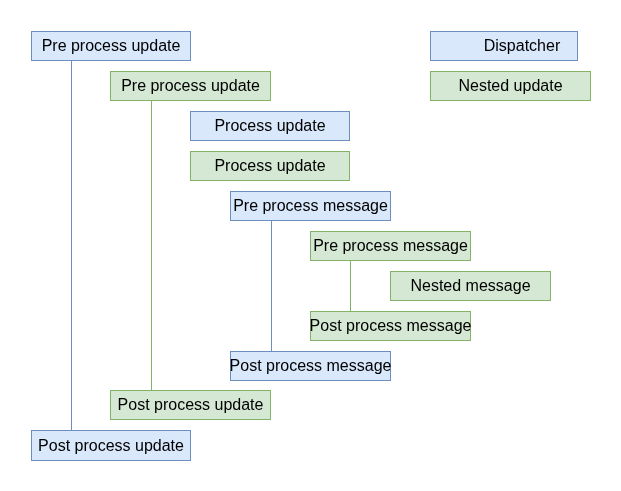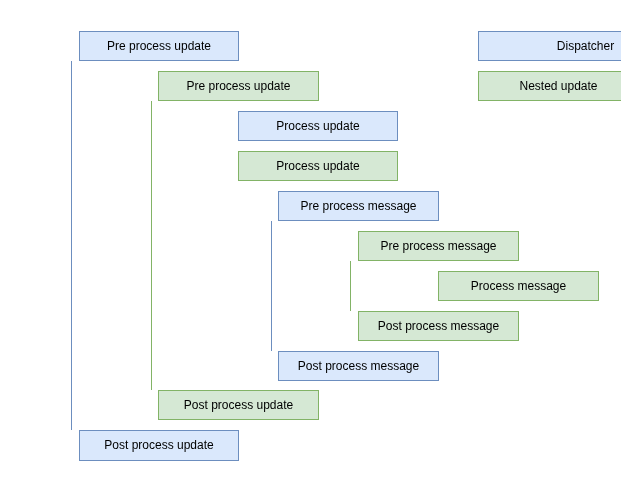--- a/index.html
+++ b/index.html
@@ -14,26 +14,25 @@
     background: #ffffff;
     overflow: hidden;
     font-family: "Liberation Sans", "DejaVu Sans", sans-serif;
   }
   .node {
     position: absolute;
     box-sizing: border-box;
     display: flex;
     align-items: center;
     justify-content: center;
-    font-size: 12px;
+    font-size: 16px;
     color: #000000;
     text-align: right;
     line-height: 1.2;
     white-space: nowrap;
-    margin-left: 48px;
   }
   .node.blue  { background: #dae8fc; border: 1px solid #6c8ebf; }
   .node.green { background: #d5e8d4; border: 1px solid #82b366; }
   .connector {
     position: absolute;
     width: 0;
     border-left-width: 1px;
     border-left-style: solid;
   }
   .connector.blue  { border-left-color: #6c8ebf; }
@@ -45,21 +44,21 @@
 <div class="canvas">
 
   <div class="connector blue" style="left: 71px; top: 61px; height: 369px;"></div>
   <div class="connector green" style="left: 151px; top: 101px; height: 289px;"></div>
   <div class="connector blue" style="left: 271px; top: 221px; height: 130px;"></div>
   <div class="connector green" style="left: 350px; top: 261px; height: 50px;"></div>
 
   <div class="node blue" style="left: 31px; top: 31px; width: 160px; height: 30px;">
     <span>Pre process update</span>
   </div>
-  <div class="node blue" style="left: 430px; top: 31px; width: 179px; height: 30px; padding-left: 36px;">
+  <div class="node blue" style="left: 430px; top: 31px; width: 148px; height: 30px; padding-left: 36px;">
     <span>Dispatcher</span>
   </div>
   <div class="node green" style="left: 110px; top: 71px; width: 161px; height: 30px;">
     <span>Pre process update</span>
   </div>
   <div class="node green" style="left: 430px; top: 71px; width: 161px; height: 30px;">
     <span>Nested update</span>
   </div>
   <div class="node blue" style="left: 190px; top: 111px; width: 160px; height: 30px;">
     <span>Process update</span>
@@ -67,21 +66,21 @@
   <div class="node green" style="left: 190px; top: 151px; width: 160px; height: 30px;">
     <span>Process update</span>
   </div>
   <div class="node blue" style="left: 230px; top: 191px; width: 161px; height: 30px;">
     <span>Pre process message</span>
   </div>
   <div class="node green" style="left: 310px; top: 231px; width: 161px; height: 30px;">
     <span>Pre process message</span>
   </div>
   <div class="node green" style="left: 390px; top: 271px; width: 161px; height: 30px;">
-    <span>Process message</span>
+    <span>Nested message</span>
   </div>
   <div class="node green" style="left: 310px; top: 311px; width: 161px; height: 30px;">
     <span>Post process message</span>
   </div>
   <div class="node blue" style="left: 230px; top: 351px; width: 161px; height: 30px;">
     <span>Post process message</span>
   </div>
   <div class="node green" style="left: 110px; top: 390px; width: 161px; height: 30px;">
     <span>Post process update</span>
   </div>

